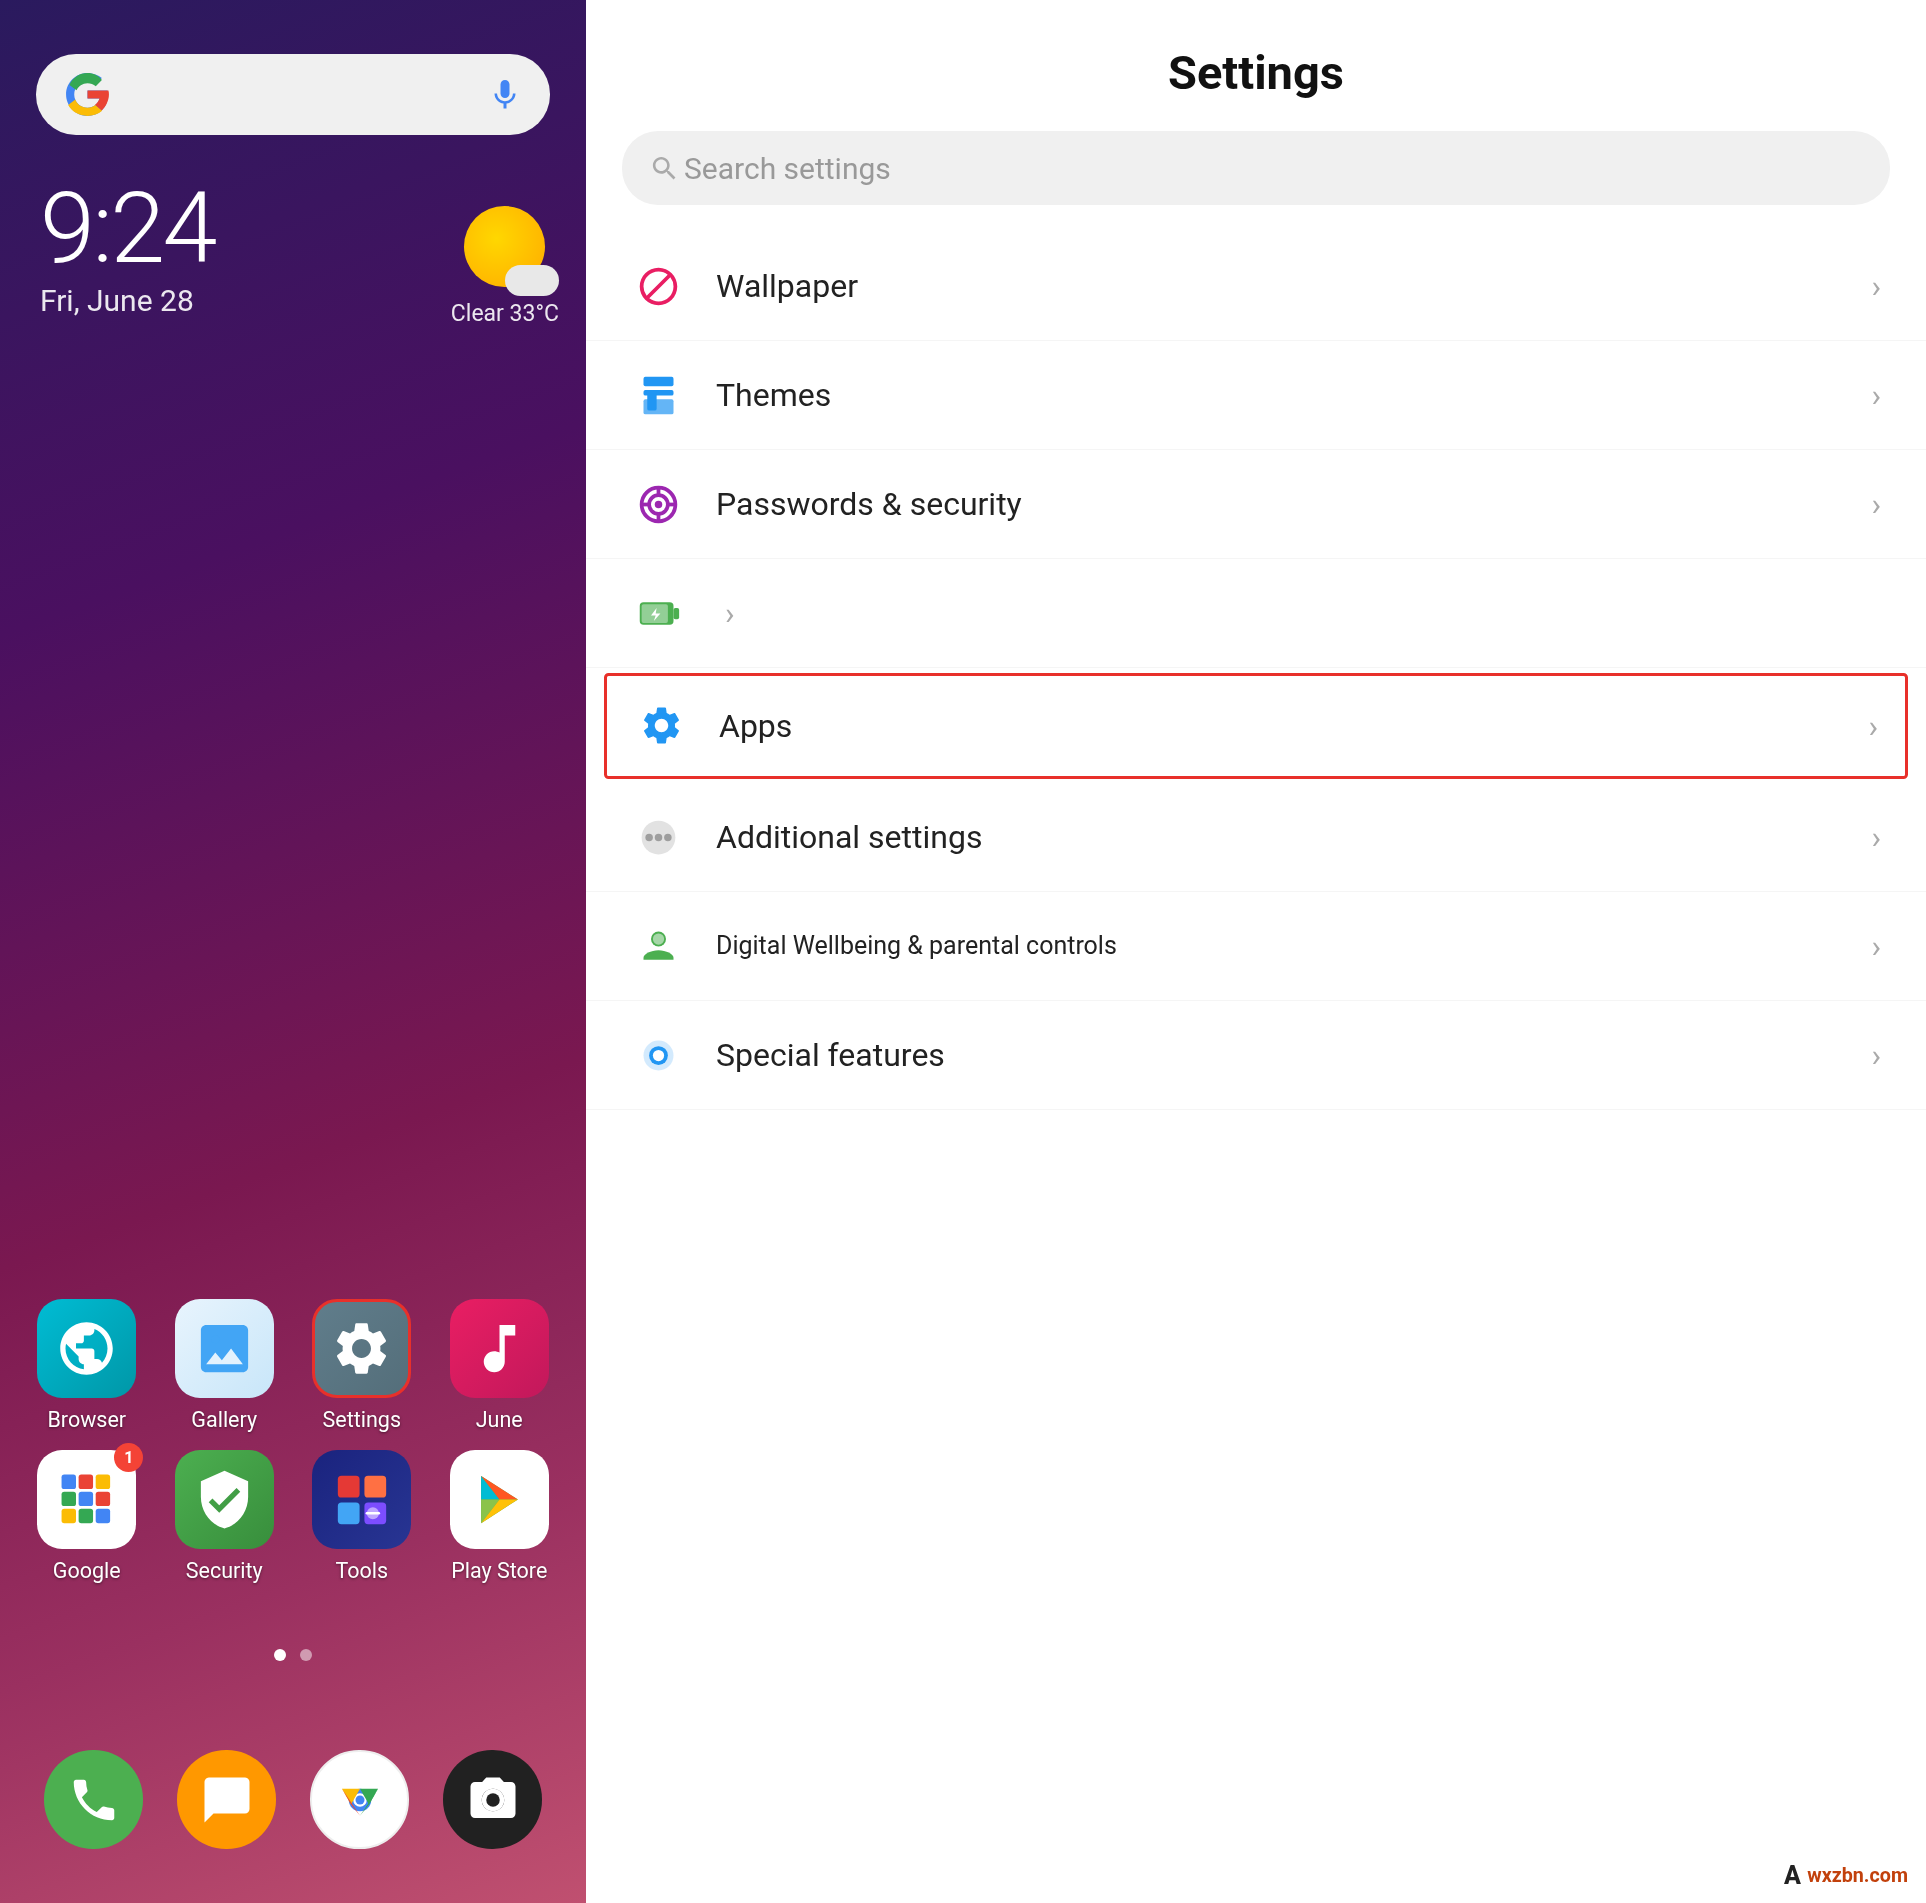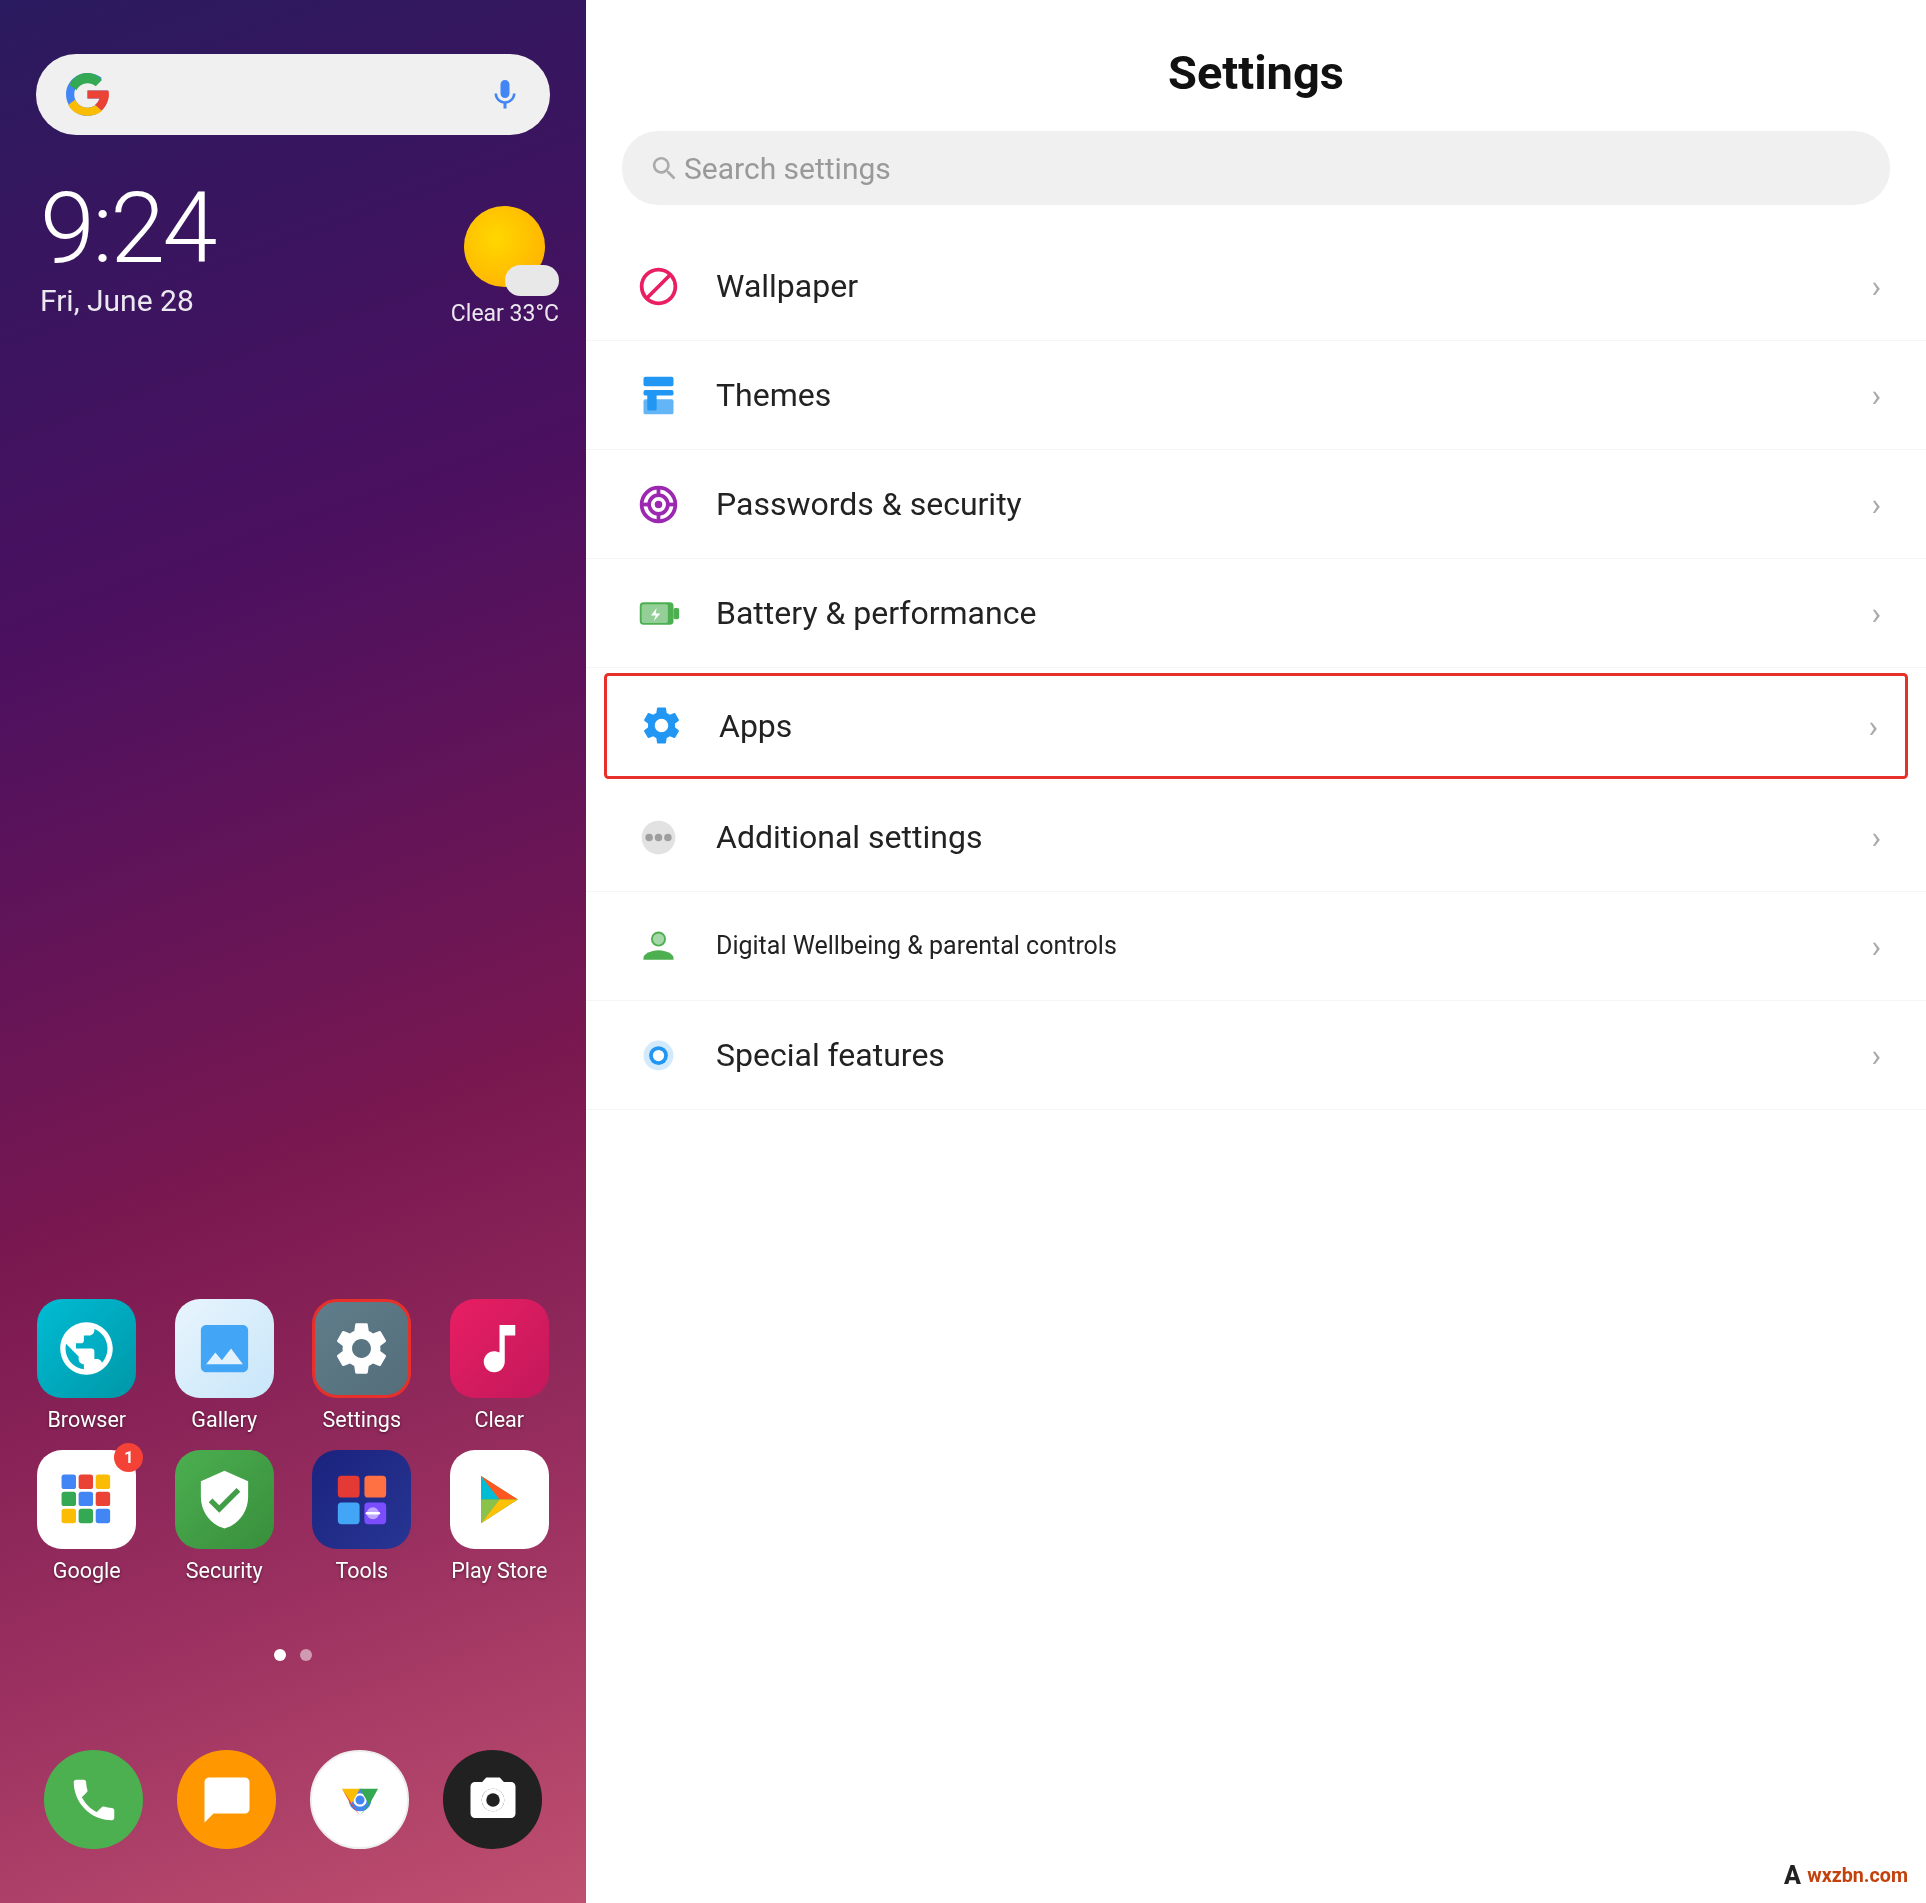--- a/index.html
+++ b/index.html
@@ -378,21 +378,21 @@
         </div>
         <span class="app-label">Settings</span>
       </div>
 
       <div class="app-item">
         <div class="app-icon-wrap music-icon">
           <svg width="63" height="63" viewBox="0 0 24 24" fill="white">
             <path d="M12 3v10.55c-.59-.34-1.27-.55-2-.55-2.21 0-4 1.79-4 4s1.79 4 4 4 4-1.79 4-4V7h4V3h-6z"></path>
           </svg>
         </div>
-        <span class="app-label">Clear</span>
+        <span class="app-label">June</span>
       </div>
     </div>
 
     <div class="app-row">
 
       <div class="app-item">
         <div class="app-icon-wrap google-icon" style="position:relative;">
           <svg width="63" height="63" viewBox="0 0 48 48">
             <rect x="5" y="5" width="11" height="11" rx="2" fill="#4285F4"></rect>
             <rect x="18" y="5" width="11" height="11" rx="2" fill="#EA4335"></rect>
@@ -553,23 +553,20 @@
 
     <div class="settings-item">
       <div class="settings-item-icon">
         <svg width="45" height="45" viewBox="0 0 24 24">
           <rect x="2" y="6" width="18" height="12" rx="2" fill="#4caf50"></rect>
           <rect x="20" y="9" width="3" height="6" rx="1" fill="#4caf50"></rect>
           <rect x="3" y="7" width="14" height="10" rx="1" fill="white" opacity="0.4"></rect>
           <polygon fill="white" points="11,9 8,13 10.5,13 9.5,16 13,12 10.5,12"></polygon>
         </svg>
       </div>
-      <div class="settings-item-text">
-        <span class="settings-item-label">Battery &amp; performance</span>
-      </div>
       <span class="settings-chevron">›</span>
     </div>
 
     <div class="settings-item highlighted">
       <div class="settings-item-icon">
         <svg width="45" height="45" viewBox="0 0 24 24" fill="#2196f3">
           <path d="M19.14,12.94c0.04-0.3,0.06-0.61,0.06-0.94c0-0.32-0.02-0.64-0.07-0.94l2.03-1.58c0.18-0.14,0.23-0.41,0.12-0.61 l-1.92-3.32c-0.12-0.22-0.37-0.29-0.59-0.22l-2.39,0.96c-0.5-0.38-1.03-0.7-1.62-0.94L14.4,2.81c-0.04-0.24-0.24-0.41-0.48-0.41 h-3.84c-0.24,0-0.43,0.17-0.47,0.41L9.25,5.35C8.66,5.59,8.12,5.92,7.63,6.29L5.24,5.33c-0.22-0.08-0.47,0-0.59,0.22L2.74,8.87 C2.62,9.08,2.66,9.34,2.86,9.48l2.03,1.58C4.84,11.36,4.8,11.69,4.8,12s0.02,0.64,0.07,0.94l-2.03,1.58 c-0.18,0.14-0.23,0.41-0.12,0.61l1.92,3.32c0.12,0.22,0.37,0.29,0.59,0.22l2.39-0.96c0.5,0.38,1.03,0.7,1.62,0.94l0.36,2.54 c0.05,0.24,0.24,0.41,0.48,0.41h3.84c0.24,0,0.44-0.17,0.47-0.41l0.36-2.54c0.59-0.24,1.13-0.56,1.62-0.94l2.39,0.96 c0.22,0.08,0.47,0,0.59-0.22l1.92-3.32c0.12-0.22,0.07-0.47-0.12-0.61L19.14,12.94z M12,15.6c-1.98,0-3.6-1.62-3.6-3.6 s1.62-3.6,3.6-3.6s3.6,1.62,3.6,3.6S13.98,15.6,12,15.6z"></path>
         </svg>
       </div>
       <div class="settings-item-text">

